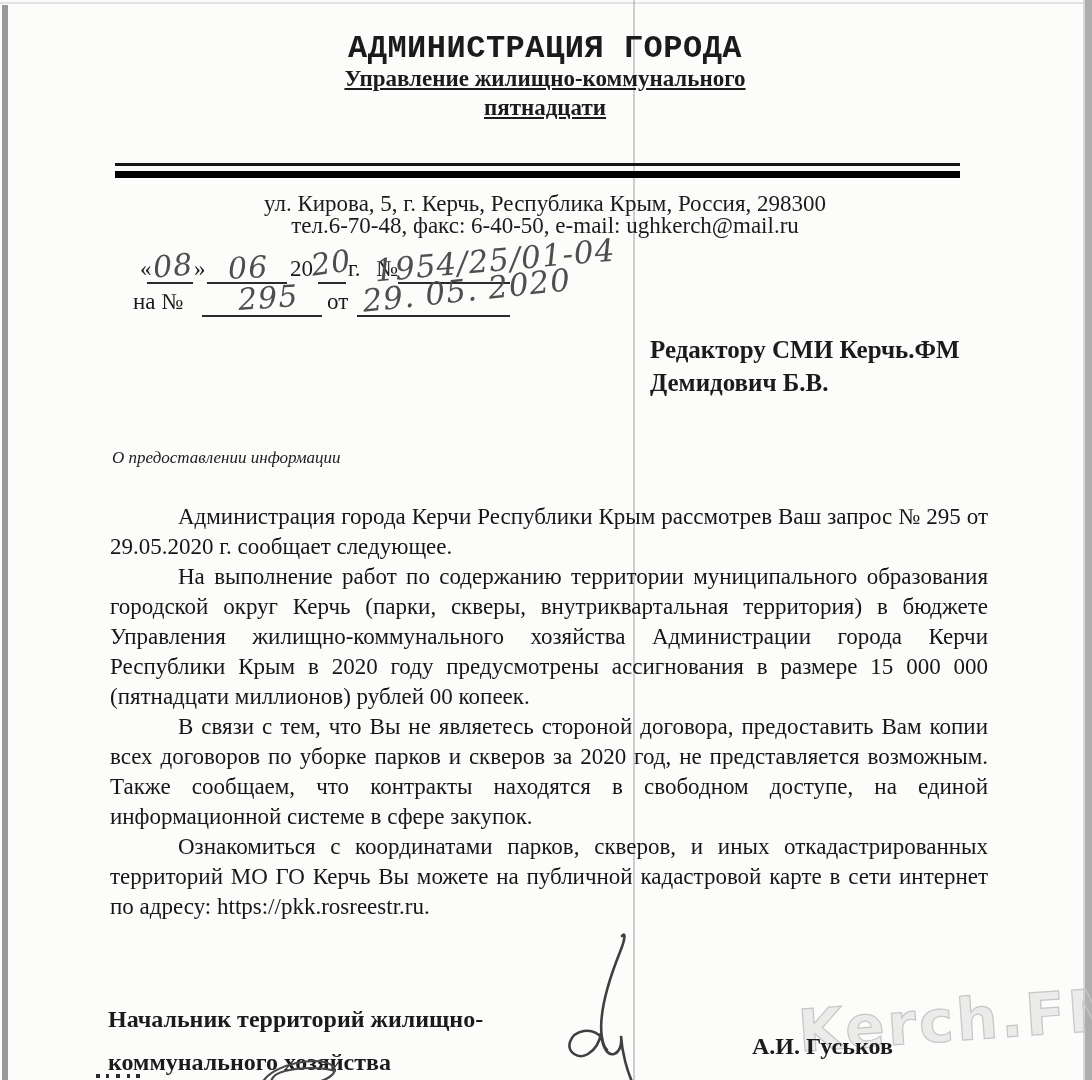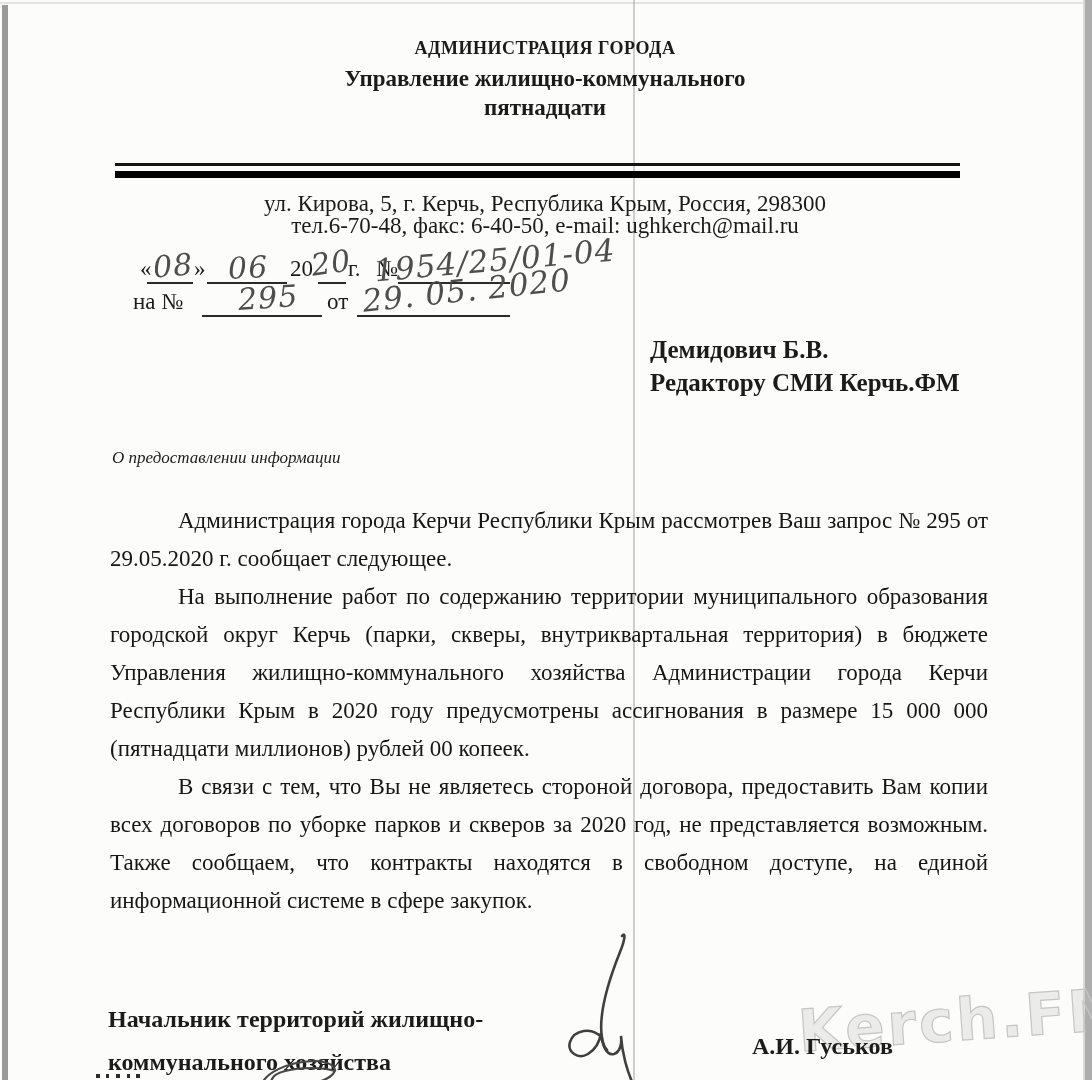--- a/index.html
+++ b/index.html
@@ -13,22 +13,22 @@
   }
   
   .edge-top{position:absolute;left:0;top:2px;width:100%;height:2px;background:#e3e3e3;}
   .edge-left{position:absolute;left:2px;top:5px;width:6px;height:1075px;background:#9a9a9a;}
   .edge-right{position:absolute;right:0;top:0;width:7px;height:100%;background:#adadad;}
   .edge-right-soft{position:absolute;right:7px;top:0;width:2px;height:100%;background:#d9d9d9;}
   .fold-line{position:absolute;left:633px;top:0;width:2px;height:100%;background:rgba(150,150,150,0.45);}
 
   
   .letterhead{position:absolute;left:200px;top:33px;width:690px;text-align:center;}
-  .org-line{font-weight:bold;font-size:18px;line-height:31px;letter-spacing:0.5px;}
-  .dept-line{font-weight:bold;font-size:23px;line-height:29px;}
+  .org-line{font-weight:bold;font-size:32px;line-height:31px;letter-spacing:0.5px;font-family:Liberation Mono, monospace;}
+  .dept-line{font-weight:bold;font-size:23px;line-height:29px;text-decoration:underline;}
   .rule-thin{position:absolute;left:115px;top:163px;width:845px;height:3px;background:#151515;}
   .rule-thick{position:absolute;left:115px;top:171px;width:845px;height:7px;background:#000;}
   .addr{position:absolute;left:200px;width:690px;text-align:center;font-size:23px;}
   .addr1{top:191px;}
   .addr2{top:213px;}
 
   
   .ref-printed{position:absolute;font-size:23px;white-space:nowrap;}
   .blank{position:absolute;height:2px;background:#2a2a2a;}
   .hw{
@@ -37,21 +37,21 @@
     color:#4e4e4e;white-space:nowrap;letter-spacing:1px;
   }
 
   
   .addressee{position:absolute;left:650px;top:333px;font-weight:bold;font-size:25px;line-height:33px;}
 
   
   .subject{position:absolute;left:112px;top:448px;font-style:italic;font-size:17px;}
 
   
-  .body-text{position:absolute;left:110px;top:502px;width:878px;font-size:23px;line-height:38px;color:#161616;}
+  .body-text{position:absolute;left:110px;top:502px;width:878px;font-size:23px;line-height:30px;color:#161616;}
   .body-text p{margin:0;text-indent:68px;text-align:justify;}
 
   
   .sig-title{position:absolute;left:108px;top:998px;font-weight:bold;font-size:24px;line-height:43px;}
   .sig-name{position:absolute;left:752px;top:1033px;font-weight:bold;font-size:24px;}
   .sig-svg{position:absolute;}
 
   
   .remnant{position:absolute;background:#2c2c2c;}
 
@@ -104,30 +104,31 @@
   <div class="blank" style="left:357px;top:315px;width:153px;"></div>
 
   <span class="hw" style="left:153px;top:248px;font-size:30px;transform:rotate(-5deg);">08</span>
   <span class="hw" style="left:228px;top:250px;font-size:30px;transform:rotate(-3deg);">06</span>
   <span class="hw" style="left:311px;top:245px;font-size:30px;transform:rotate(-8deg);">20</span>
   <span class="hw" style="left:374px;top:242px;font-size:31px;transform:rotate(-5deg);">1954/25/01-04</span>
   <span class="hw" style="left:238px;top:280px;font-size:30px;transform:rotate(-4deg);">295</span>
   <span class="hw" style="left:362px;top:272px;font-size:31px;transform:rotate(-6deg);">29. 05. 2020</span>
 
   <div class="addressee">
+    <div>Редактору СМИ Керчь.ФМ</div>
     <div>Демидович Б.В.</div>
-    <div>Редактору СМИ Керчь.ФМ</div>
   </div>
 
   <div class="subject">О предоставлении информации</div>
 
   <div class="body-text">
     <p>Администрация города Керчи Республики Крым рассмотрев Ваш запрос № 295 от 29.05.2020 г. сообщает следующее.</p>
     <p>На выполнение работ по содержанию территории муниципального образования городской округ Керчь (парки, скверы, внутриквартальная территория) в бюджете Управления жилищно-коммунального хозяйства Администрации города Керчи Республики Крым в 2020 году предусмотрены ассигнования в размере 15 000 000 (пятнадцати миллионов) рублей 00 копеек.</p>
     <p>В связи с тем, что Вы не являетесь стороной договора, предоставить Вам копии всех договоров по уборке парков и скверов за 2020 год, не представляется возможным. Также сообщаем, что контракты находятся в свободном доступе, на единой информационной системе в сфере закупок.</p>
+    <p>Ознакомиться с координатами парков, скверов, и иных откадастрированных территорий МО ГО Керчь Вы можете на публичной кадастровой карте в сети интернет по адресу: https://pkk.rosreestr.ru.</p>
   </div>
 
   <div class="sig-title">
     <div>Начальник территорий жилищно-</div>
     <div>коммунального хозяйства</div>
   </div>
   <div class="sig-name">А.И. Гуськов</div>
 
   <svg class="sig-svg" style="left:550px;top:926px;" width="130" height="160" viewBox="0 0 130 160">
     <path d="M 72,10 C 76,5 75,14 70,26 C 58,56 48,88 52,112 C 53,118 55,122 57,124" fill="none" stroke="#3f3f3f" stroke-width="2.6" stroke-linecap="round"></path>

